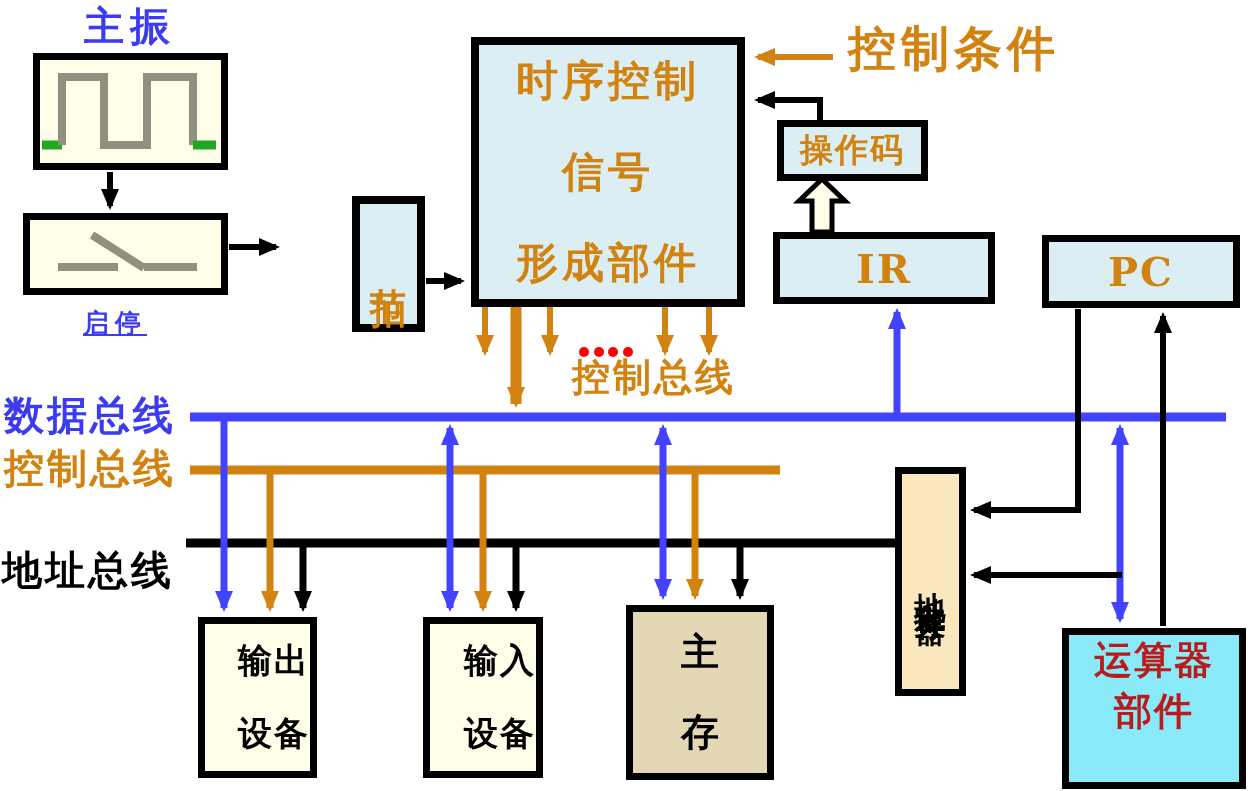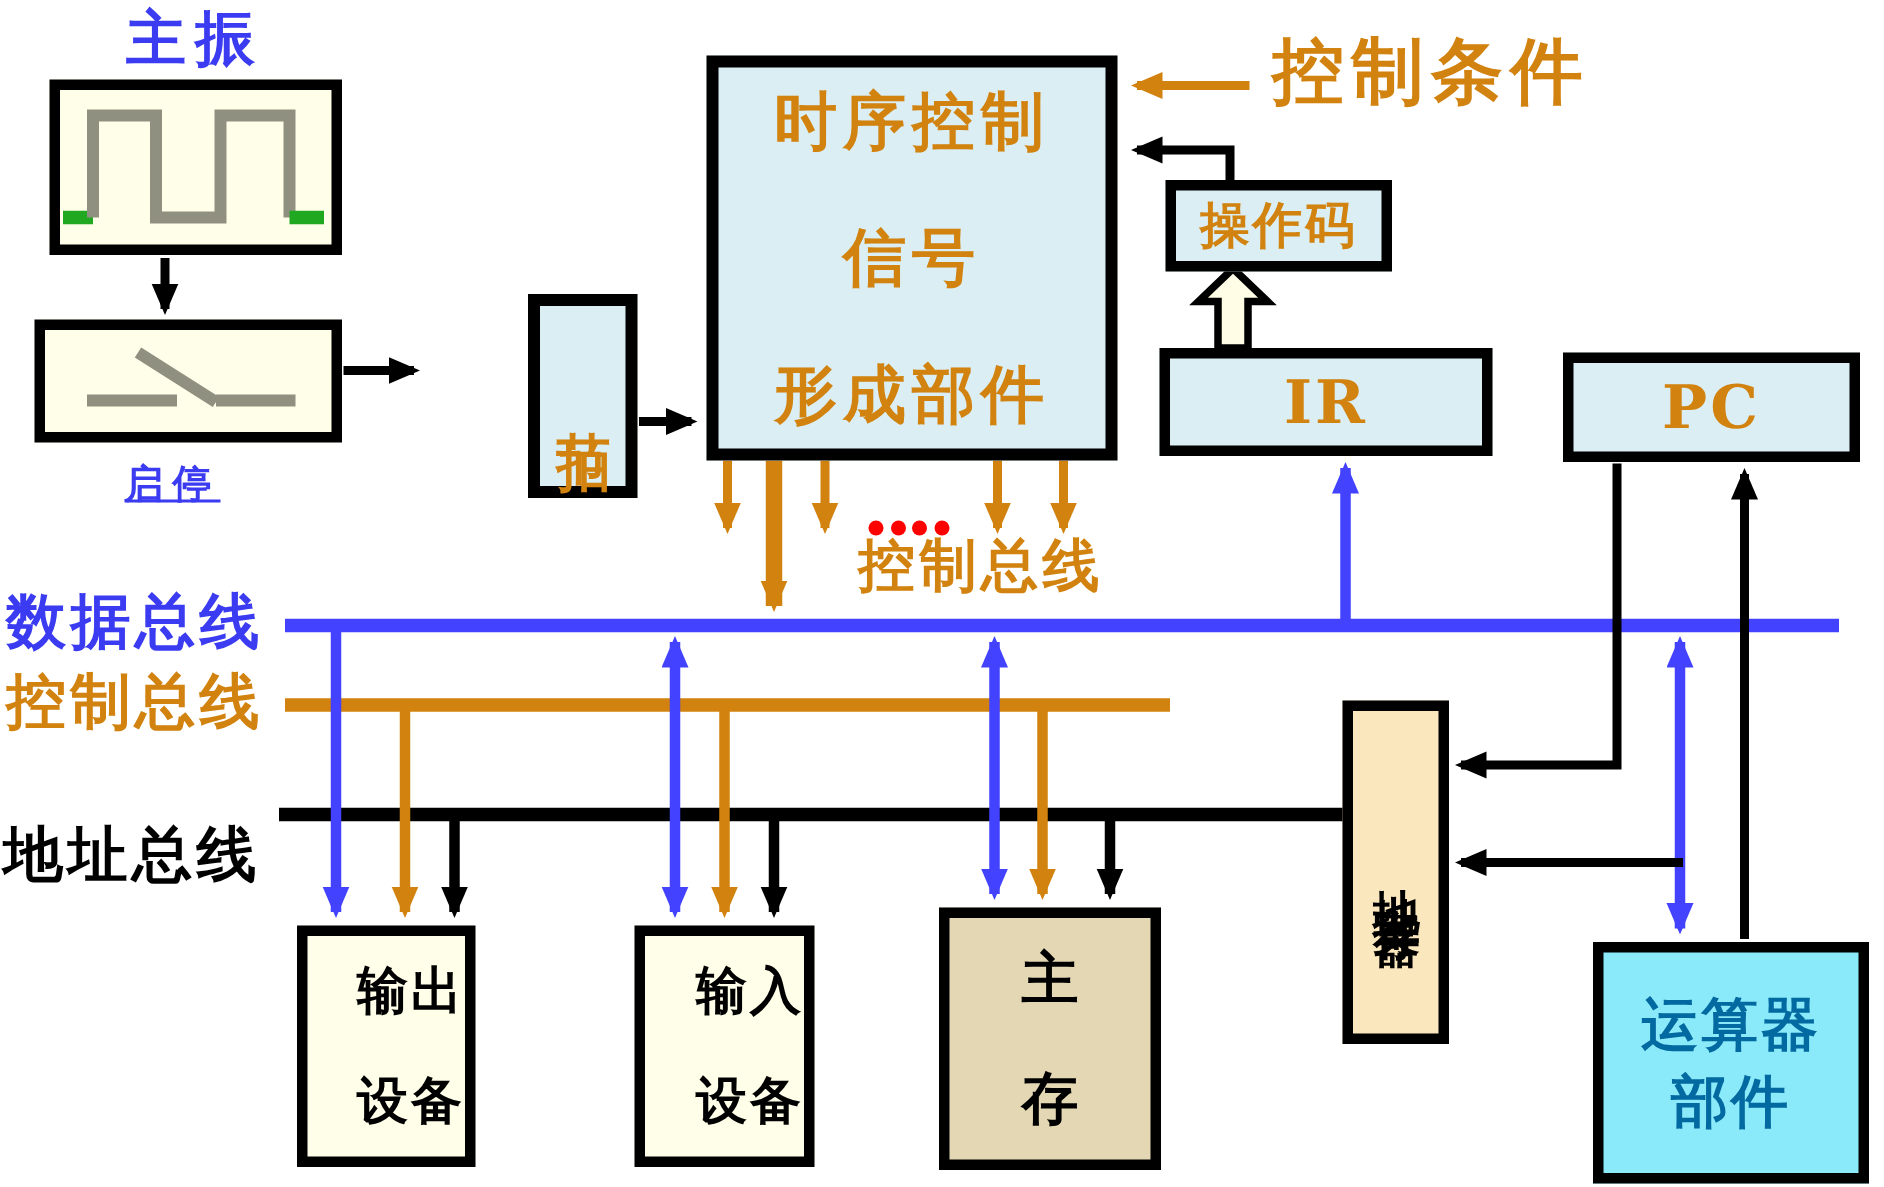--- a/index.html
+++ b/index.html
@@ -30,21 +30,21 @@
   .areg{left:895px;top:467px;width:71px;height:229px;background:#fae7bd;
         font-size:31px;color:#000;}
   .areg span{writing-mode:vertical-rl;text-orientation:upright;letter-spacing:6px;}
   .dev{flex-direction:column;justify-content:space-around;background:#fffee8;
        font-size:34px;color:#000;letter-spacing:2px;align-items:flex-end;}
   .outdev{left:198px;top:617px;width:119px;height:161px;}
   .indev{left:423px;top:617px;width:120px;height:161px;font-family:Liberation Serif, serif;}
   .mem{left:626px;top:605px;width:148px;height:175px;background:#e4d8b4;
        flex-direction:column;justify-content:space-around;font-size:38px;color:#000;}
   .alu{left:1062px;top:628px;width:184px;height:161px;background:#8beaf9;
-       flex-direction:column;justify-content:center;font-size:38px;color:#0369a1;letter-spacing:2px;}
+       flex-direction:column;justify-content:flex-start;font-size:38px;color:#b91c1c;letter-spacing:2px;}
   .inner-svg{position:absolute;left:0;top:0;width:100%;height:100%;}
 </style>
 </head>
 <body>
 
 <div class="stage">
 
   <svg class="layer" viewBox="0 0 1256 791">
     <defs>
       <marker id="m-black" markerWidth="24" markerHeight="20" refX="17" refY="9" orient="auto" markerUnits="userSpaceOnUse">

